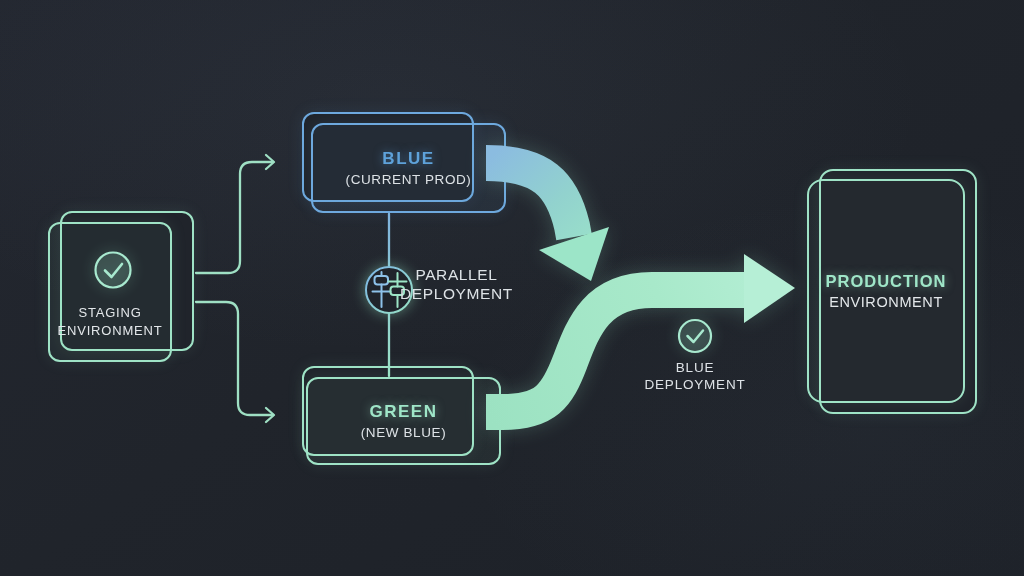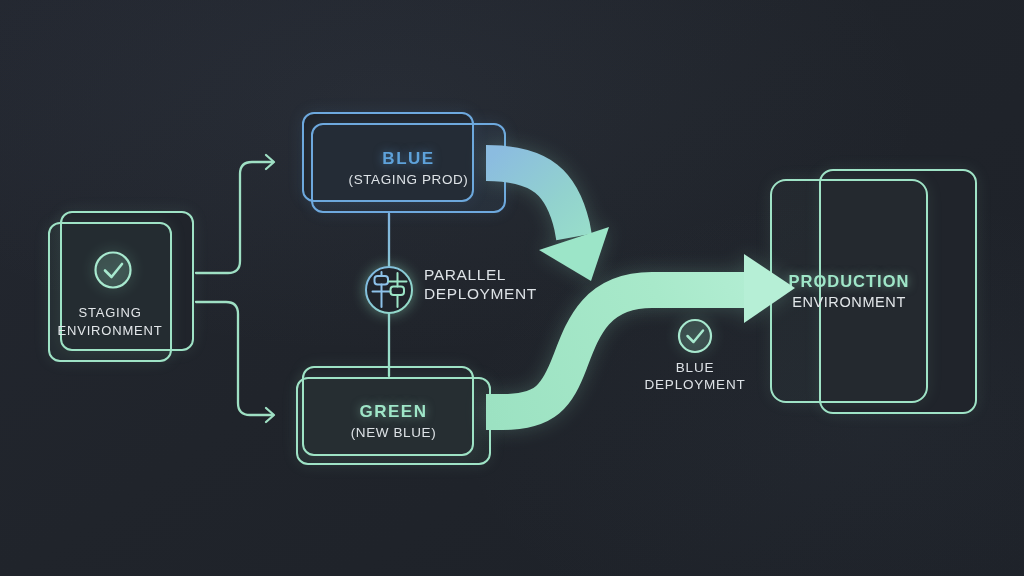--- a/index.html
+++ b/index.html
@@ -15,34 +15,34 @@
   .card{position:absolute;border-radius:12px;box-sizing:border-box;}
   .mintb{border:2px solid #9fe3c6;box-shadow:0 0 16px rgba(159,227,198,0.10);}
   .blueb{border:2px solid #6ea9de;box-shadow:0 0 16px rgba(110,169,222,0.12);}
   .backcard{background:#20242b;}
   .staging-back{left:60px;top:211px;width:134px;height:140px;}
   .staging-front{left:48px;top:222px;width:124px;height:140px;background:rgba(150,228,196,0.045);}
   .blue-back{left:302px;top:112px;width:172px;height:90px;}
   .blue-front{left:290px;top:123px;width:195px;height:90px;background:rgba(96,150,210,0.07);
     display:flex;flex-direction:column;align-items:center;justify-content:center;margin-left:21px;}
   .green-back{left:302px;top:366px;width:172px;height:90px;}
-  .green-front{left:296px;top:377px;width:195px;height:88px;background:rgba(150,228,196,0.05);
+  .green-front{left:306px;top:377px;width:195px;height:88px;background:rgba(150,228,196,0.05);
     display:flex;flex-direction:column;align-items:center;justify-content:center;}
   .prod-back{left:819px;top:169px;width:158px;height:245px;border-radius:14px;}
-  .prod-front{left:770px;top:179px;width:158px;height:224px;border-radius:16px;background:rgba(150,228,196,0.03);
+  .prod-front{left:807px;top:179px;width:158px;height:224px;border-radius:16px;background:rgba(150,228,196,0.03);
     display:flex;flex-direction:column;align-items:center;justify-content:center;}
   .node-title{font-size:17px;font-weight:700;letter-spacing:1.5px;line-height:22px;}
   .t-blue{color:#5ea2da;text-shadow:0 0 10px rgba(94,162,218,0.55);}
   .t-mint{color:#9fe6c8;text-shadow:0 0 10px rgba(159,230,200,0.5);}
   .node-sub{font-size:13.5px;color:#dde2e6;letter-spacing:0.6px;line-height:19px;}
   .prod-sub{font-size:14.5px;color:#e3e7ea;letter-spacing:0.6px;line-height:20px;}
   .staging-label{position:absolute;left:0;right:0;top:80px;text-align:center;
     font-size:13px;color:#e3e7ea;letter-spacing:0.8px;line-height:17.5px;}
   .ann{position:absolute;color:#dde2e6;}
-  .ann-parallel{left:424px;top:265px;font-size:15.5px;letter-spacing:0.6px;line-height:19px;text-align:left;}
+  .ann-parallel{left:400px;top:265px;font-size:15.5px;letter-spacing:0.6px;line-height:19px;text-align:center;}
   .ann-safe{left:625px;top:359px;width:140px;text-align:center;font-size:13.5px;letter-spacing:0.8px;line-height:17px;}
   svg.overlay{position:absolute;left:0;top:0;pointer-events:none;}
   .glow-mint{filter:drop-shadow(0 0 7px rgba(150,230,195,0.45));}
   .glow-soft{filter:drop-shadow(0 0 10px rgba(150,225,195,0.22));}
 </style>
 </head>
 <body>
 
 <div class="stage">
 
@@ -50,21 +50,21 @@
   <div class="card mintb staging-front">
     <div class="staging-label">
       <div>STAGING</div>
       <div>ENVIRONMENT</div>
     </div>
   </div>
 
   <div class="card blueb backcard blue-back"></div>
   <div class="card blueb blue-front">
     <div class="node-title t-blue">BLUE</div>
-    <div class="node-sub">(STAGING PROD)</div>
+    <div class="node-sub">(CURRENT PROD)</div>
   </div>
 
   <div class="card mintb backcard green-back"></div>
   <div class="card mintb green-front">
     <div class="node-title t-mint">GREEN</div>
     <div class="node-sub">(NEW BLUE)</div>
   </div>
 
   <div class="card mintb backcard prod-back"></div>
   <div class="card mintb prod-front">

